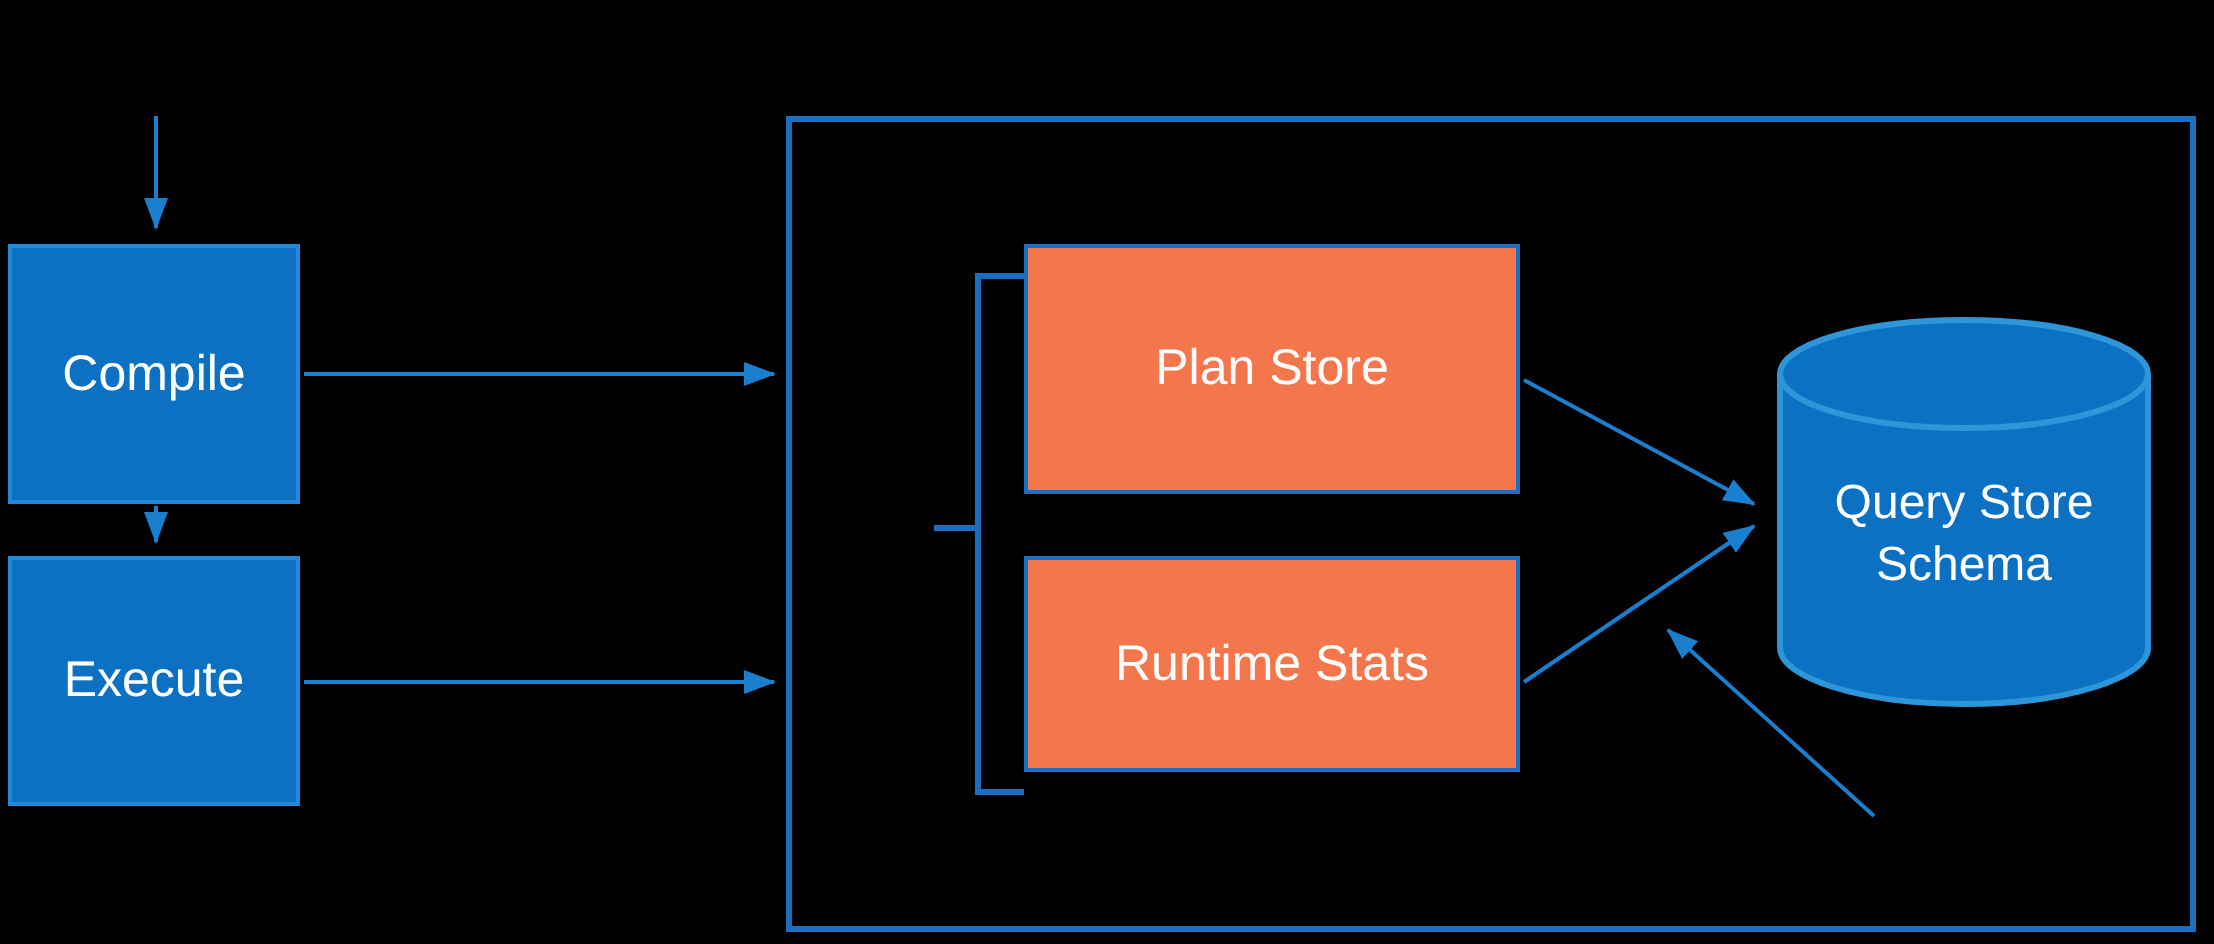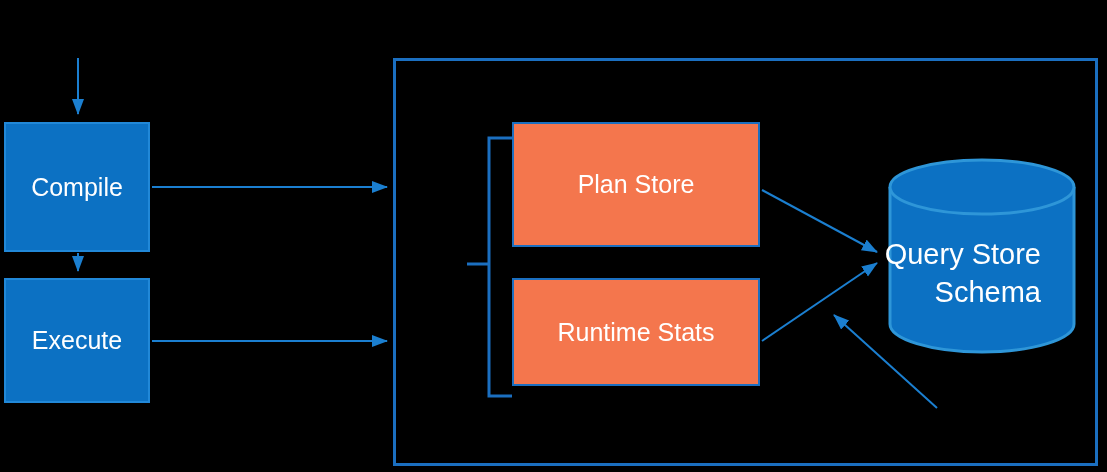--- a/index.html
+++ b/index.html
@@ -39,27 +39,27 @@
     border: 3px solid #1b6fc0;
     box-sizing: content-box;
     background: transparent;
   }
   #compile-node { left: 4px; top: 122px; width: 146px; height: 130px; }
   #execute-node { left: 4px; top: 278px; width: 146px; height: 125px; }
   #plan-store-node { left: 512px; top: 122px; width: 248px; height: 125px; }
   #runtime-stats-node { left: 512px; top: 278px; width: 248px; height: 108px; }
   .cylinder-label {
     position: absolute;
-    left: 869px;
+    left: 896px;
     top: 236px;
     width: 172px;
     color: #ffffff;
-    font-size: 29px;
+    font-size: 24px;
     line-height: 1.3;
-    text-align: right;
+    text-align: center;
   }
   svg.overlay {
     position: absolute;
     left: 0; top: 0;
     width: 1107px;
     height: 472px;
     pointer-events: none;
   }
 </style>
 </head>

